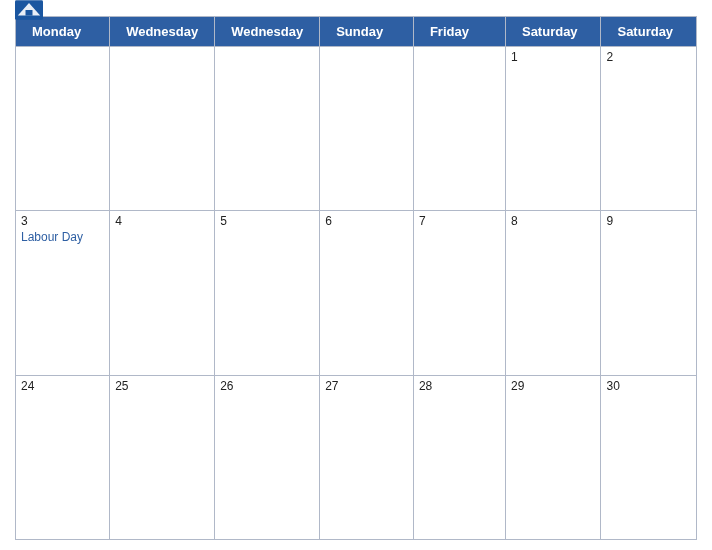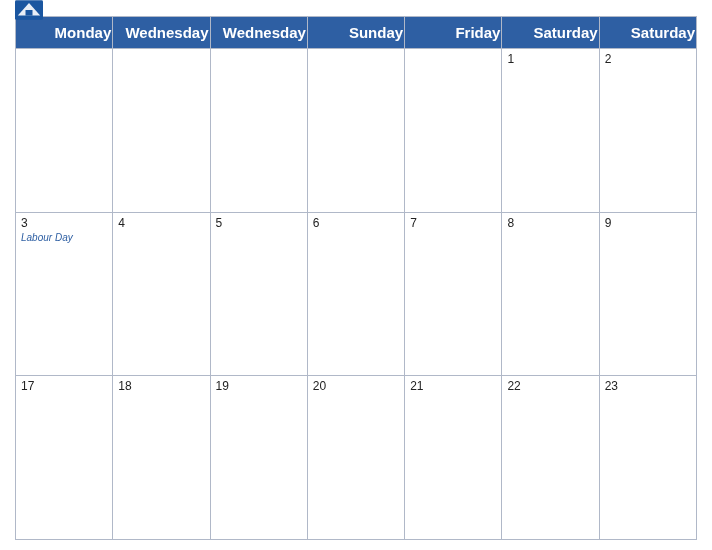--- a/index.html
+++ b/index.html
@@ -66,24 +66,24 @@
     .calendar {
       width: 100%;
       border-collapse: collapse;
       border: 1px solid #b0b8c8;
       flex: 1;
     }
 
     .calendar th {
       background-color: #2e5fa3;
       color: #fff;
-      text-align: right;
-      font-size: 15px;
+      text-align: left;
+      font-size: 13px;
       font-weight: bold;
-      padding: 7px 1px;
+      padding: 7px 16px;
       border: 1px solid #b0b8c8;
     }
 
     .calendar td {
       border: 1px solid #b0b8c8;
       vertical-align: top;
       padding: 3px 5px;
       width: calc(100% / 7);
       height: 75px;
       background: #fff;
@@ -92,24 +92,23 @@
     }
 
     .day-num {
       font-size: 12px;
       color: #222;
       display: block;
       margin-bottom: 2px;
     }
 
     .holiday-label {
-      font-size: 10px;
+      font-size: 12px;
       color: #2e5fa3;
       display: block;
-      font-style: italic;
     }
 
     .empty-cell {
       background: #fff;
     }
   </style>
 </head>
 <body>
 
 <div class="header-area">
@@ -171,35 +170,35 @@
         </td>
         <td>
           <span class="day-num">8</span>
         </td>
         <td>
           <span class="day-num">9</span>
         </td>
       </tr>
       <tr>
         <td>
-          <span class="day-num">17</span>
-        </td>
-        <td>
-          <span class="day-num">18</span>
-        </td>
-        <td>
-          <span class="day-num">19</span>
-        </td>
-        <td>
-          <span class="day-num">20</span>
-        </td>
-        <td>
-          <span class="day-num">21</span>
-        </td>
-        <td>
-          <span class="day-num">22</span>
-        </td>
-        <td>
-          <span class="day-num">23</span>
+          <span class="day-num">24</span>
+        </td>
+        <td>
+          <span class="day-num">25</span>
+        </td>
+        <td>
+          <span class="day-num">26</span>
+        </td>
+        <td>
+          <span class="day-num">27</span>
+        </td>
+        <td>
+          <span class="day-num">28</span>
+        </td>
+        <td>
+          <span class="day-num">29</span>
+        </td>
+        <td>
+          <span class="day-num">30</span>
         </td>
       </tr>
     </tbody>
 </table>
 
 </body></html>

